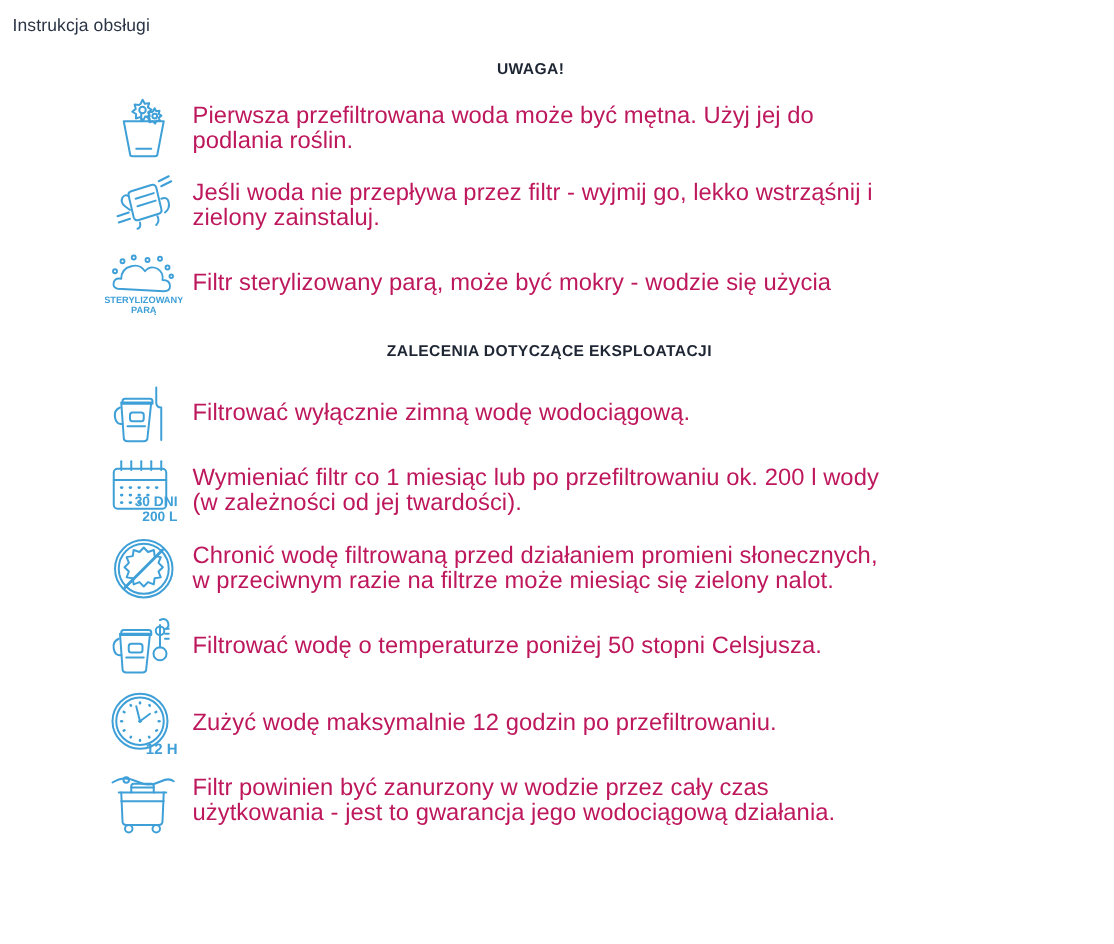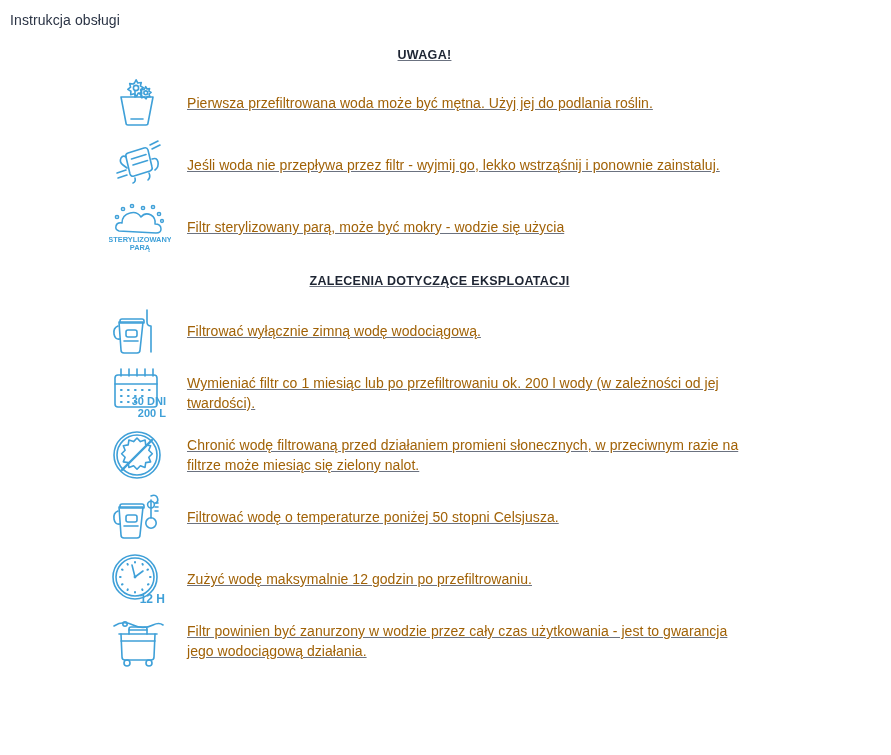--- a/index.html
+++ b/index.html
@@ -22,21 +22,20 @@
     font-size: 14px;
     color: #2b3445;
     letter-spacing: 0.1px;
     line-height: 20px;
   }
   .manual {
     position: absolute;
     left: 0;
     top: 40px;
     width: 891px;
-    text-decoration: underline;
   }
   .section-heading {
     text-align: center;
     font-size: 12.5px;
     font-weight: bold;
     color: #1e2533;
     letter-spacing: 0.3px;
     margin: 0;
     padding: 0;
   }
@@ -57,33 +56,33 @@
   }
   .tip-row {
     display: flex;
     align-items: center;
     min-height: 62px;
   }
   .tip-icon {
     flex: 0 0 78px;
     width: 78px;
     height: 62px;
-    margin-left: 109px;
+    margin-left: 76px;
     display: flex;
     align-items: center;
-    justify-content: flex-start;
+    justify-content: center;
     color: #3fa0d8;
   }
   .tip-icon svg {
     display: block;
   }
   .tip-text {
-    font-size: 14px;
+    font-size: 19px;
     line-height: 20px;
-    color: #a16207;
+    color: #be185d;
     max-width: 560px;
     letter-spacing: 0.05px;
     padding-right: 10px;
   }
 </style>
 </head>
 <body>
 
 <div class="page-title">Instrukcja obsługi</div>
 
@@ -118,21 +117,21 @@
           <path d="M24 28 L38.5 23.5"></path>
           <path d="M43 22 Q48 20 49 25 Q50 30 46 33"></path>
           <path d="M40 36 Q42 40 39 43"></path>
           <path d="M26 41 Q27 45 24 46"></path>
           <path d="M41 8 L49 4"></path>
             <path d="M43 12 L51 8"></path>
           <path d="M8 36 L17 33"></path>
             <path d="M9 41 L18 38"></path>
         </svg>
       </span>
-      <span class="tip-text">Jeśli woda nie przepływa przez filtr - wyjmij go, lekko wstrząśnij i ponownie zainstaluj.</span>
+      <span class="tip-text">Jeśli woda nie przepływa przez filtr - wyjmij go, lekko wstrząśnij i zielony zainstaluj.</span>
     </li>
 
     <li class="tip-row">
       <span class="tip-icon">
         <svg width="62" height="56" viewBox="0 0 62 56" fill="none" stroke="#3fa0d8" stroke-width="1.5" stroke-linecap="round" stroke-linejoin="round">
           <path d="M10 32 Q6 31 7 27 Q8 23 13 24 Q13 16 21 14 Q28 12 32 18 Q36 13 42 16 Q47 19 46 25 Q52 25 52 30 Q52 34 47 34 Z"></path>
           <circle cx="14" cy="10" r="1.6"></circle>
           <circle cx="23" cy="7" r="1.6"></circle>
           <circle cx="34" cy="9" r="1.6"></circle>
           <circle cx="44" cy="8" r="1.6"></circle>

